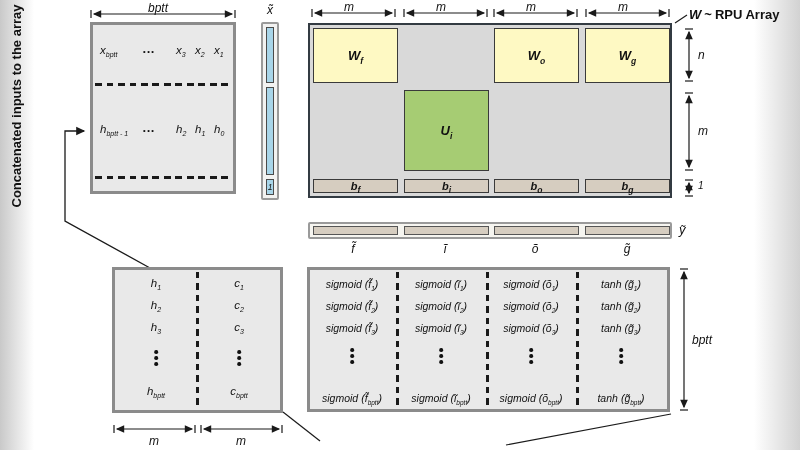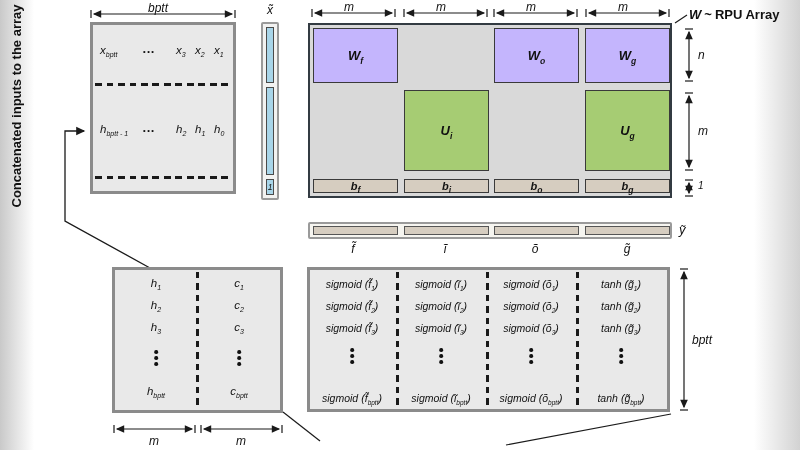--- a/index.html
+++ b/index.html
@@ -33,21 +33,21 @@
   .vecbox{position:absolute;border:2px solid #9a9a9a;box-sizing:border-box;background:#f2f2f1;border-radius:2px;}
   .seg{position:absolute;background:#a8d5e9;border:1.2px solid #4a4a4a;box-sizing:border-box;}
   .onebox{position:absolute;background:#a8d5e9;border:1.2px solid #4a4a4a;box-sizing:border-box;
           display:flex;align-items:center;justify-content:center;font-style:italic;font-size:8.5px;}
   .yseg{position:absolute;background:#d6cdc0;border:1.2px solid #555;box-sizing:border-box;}
 
   .array{position:absolute;background:#d9d9d9;border:2px solid #333b42;box-sizing:border-box;}
   .cell{position:absolute;display:flex;align-items:center;justify-content:center;
         box-sizing:border-box;border:1.6px solid #3a3a3a;font-weight:bold;font-style:italic;}
   .cell .t{line-height:1;}
-  .wcell{background:#c4b5fd;font-size:13px;}
+  .wcell{background:#fef9c3;font-size:13px;}
   .ucell{background:#a6cc73;font-size:13px;}
   .bcell{background:#d6cdc0;font-size:11px;}
   .cell sub{font-size:8.5px;}
 
   .acell{position:absolute;font-style:italic;font-size:10.5px;white-space:nowrap;
          transform:translate(-50%,-50%);}
   .acell sub{font-size:6.5px;}
   .acell .po{margin-left:3px;}
 
   .title{position:absolute;font-size:13px;font-weight:bold;white-space:nowrap;}
@@ -177,23 +177,20 @@
       </div>
     <div class="cell wcell" style="left:184px;top:3px;width:85px;height:55px;">
         <span class="t"><span>W</span><sub>o</sub></span>
       </div>
     <div class="cell wcell" style="left:275px;top:3px;width:85px;height:55px;">
         <span class="t"><span>W</span><sub>g</sub></span>
       </div>
     <div class="cell ucell" style="left:94px;top:65px;width:85px;height:81px;">
         <span class="t"><span>U</span><sub>i</sub></span>
       </div>
-    <div class="cell ucell" style="left:275px;top:65px;width:85px;height:81px;">
-        <span class="t"><span>U</span><sub>g</sub></span>
-      </div>
     <div class="cell bcell" style="left:3px;top:154px;width:85px;height:14px;">
         <span class="t"><span>b</span><sub>f</sub></span>
       </div>
     <div class="cell bcell" style="left:94px;top:154px;width:85px;height:14px;">
         <span class="t"><span>b</span><sub>i</sub></span>
       </div>
     <div class="cell bcell" style="left:184px;top:154px;width:85px;height:14px;">
         <span class="t"><span>b</span><sub>o</sub></span>
       </div>
     <div class="cell bcell" style="left:275px;top:154px;width:85px;height:14px;">

